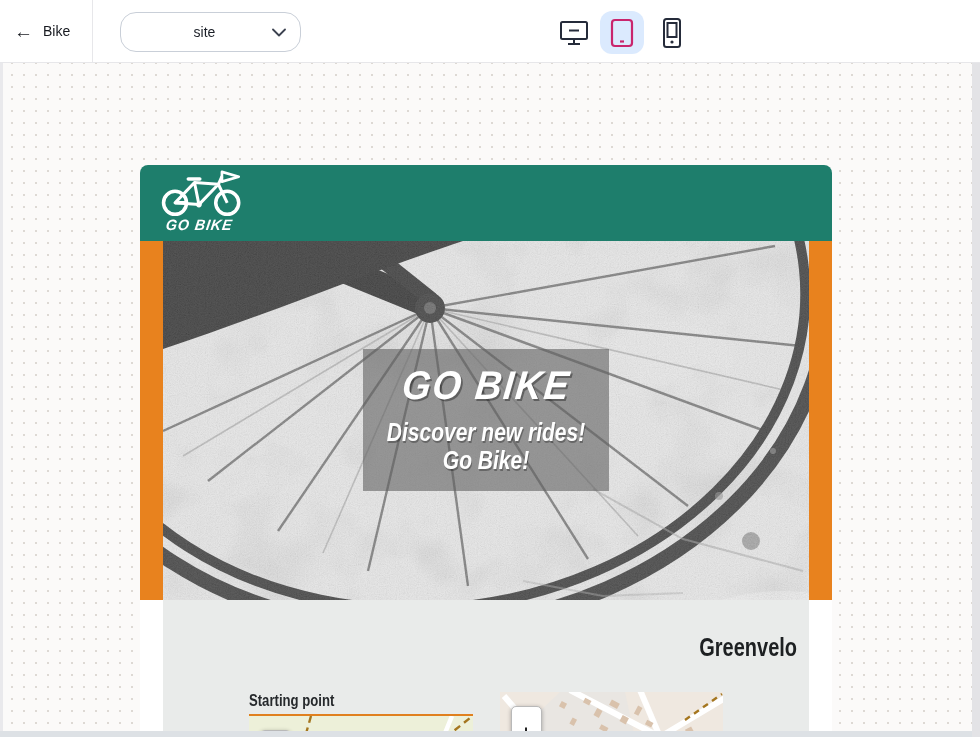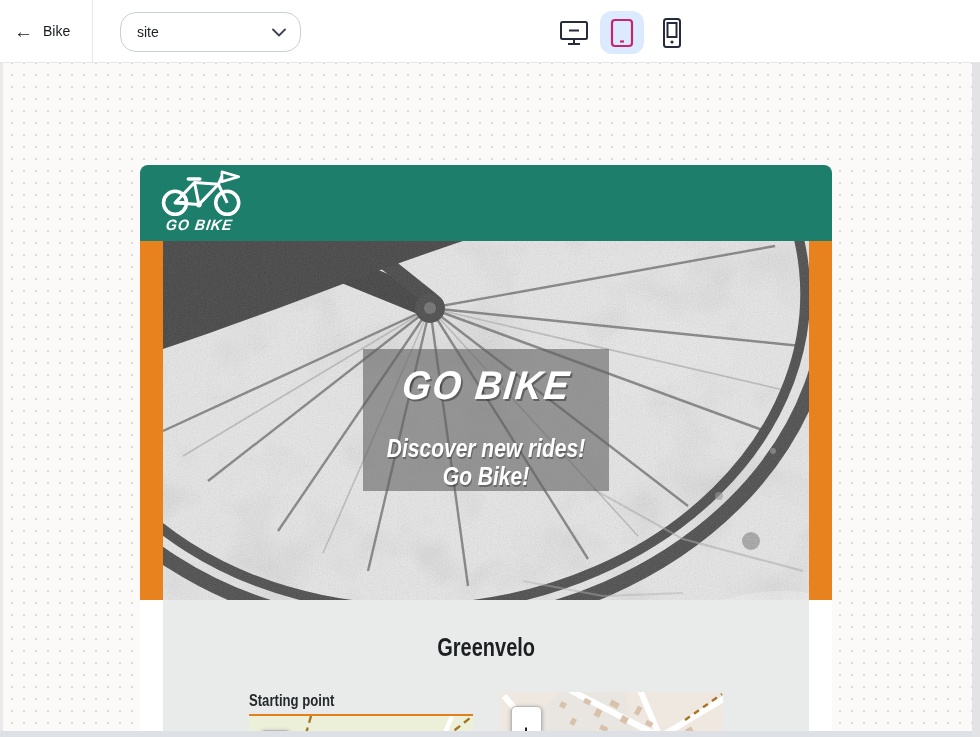--- a/index.html
+++ b/index.html
@@ -9,21 +9,21 @@
   
   .toolbar { position:absolute; left:0; top:0; width:980px; height:63px; background:#fff;
              border-bottom:1px solid #e7e7ea; z-index:30; }
   .back-btn { position:absolute; left:14px; top:16px; height:30px; display:flex; align-items:center;
               gap:10px; color:#16191f; font-size:14px; cursor:pointer; }
   .back-arrow { font-size:19px; line-height:1; color:#16191f; }
   .tb-divider { position:absolute; left:92px; top:0; width:1px; height:62px; background:#e7e7ea; }
   .dropdown { position:absolute; left:120px; top:12px; width:181px; height:40px;
               border:1px solid #c9cfd8; border-radius:16px; background:#fff; display:flex;
               align-items:center; padding:0 14px 0 16px; font-size:14px; color:#1b1f27; cursor:pointer; }
-  .dropdown .dd-value { flex:1; }
+  .dropdown .dd-value { flex:1;text-align:center; }
   .chev { width:14px; height:9px; }
 
   .device-btn { position:absolute; width:44px; height:43px; border-radius:12px; display:flex;
                 align-items:center; justify-content:center; cursor:pointer; background:transparent; }
   .device-btn.desktop { left:552px; top:11px; }
   .device-btn.tablet  { left:600px; top:11px; background:#dbeafe; }
   .device-btn.mobile  { left:650px; top:11px; }
 
   
   .canvas { position:absolute; left:0; top:63px; width:980px; height:674px;
@@ -47,26 +47,26 @@
 
   .hero { position:relative; height:359px; background:#e8821e; }
   .photo { position:absolute; left:23px; top:0; width:646px; height:359px; overflow:hidden; background:#c6c6c6; }
   .photo svg { display:block; }
 
   .overlay { position:absolute; left:200px; top:108px; width:246px; height:142px;
              background:rgba(96,96,96,.6); text-align:center; color:#fff; }
   .hero-title { display:inline-block; margin-top:14px; font-size:40px; font-weight:800; font-style:italic;
                 letter-spacing:2px; transform:skewX(-6deg) scaleX(.92);
                 text-shadow:2px 2px 0 rgba(0,0,0,.35); white-space:nowrap; }
-  .hero-tagline { margin-top:26px; line-height:1.12; }
+  .hero-tagline { margin-top:10px; line-height:1.12; }
   .hero-tagline div { display:block; font-size:25px; font-weight:700; font-style:italic;
                       transform:scaleX(.84); text-shadow:1px 2px 0 rgba(0,0,0,.3); white-space:nowrap; }
 
   .route { position:relative; background:#e9ebea; margin:0 23px; height:194px; }
-  .route-heading { text-align:center; padding-top:33px; }
+  .route-heading { text-align:right; padding-top:33px; }
   .route-heading span { display:inline-block; font-size:25px; font-weight:800; color:#1d2022;
                         transform:scaleX(.8); letter-spacing:0; }
   .cols { display:flex; gap:27px; margin:30px 86px 0; }
   .col { flex:1; min-width:0; }
   .col-head { border-bottom:2px solid #e0801f; padding-bottom:4px; }
   .col-head span { display:inline-block; font-size:16px; font-weight:800; color:#26292c;
                    transform:scaleX(.82); transform-origin:left; white-space:nowrap; }
 
   .map { position:relative; height:92px; overflow:hidden; cursor:grab; }
   .map svg { position:absolute; left:0; top:0; }

